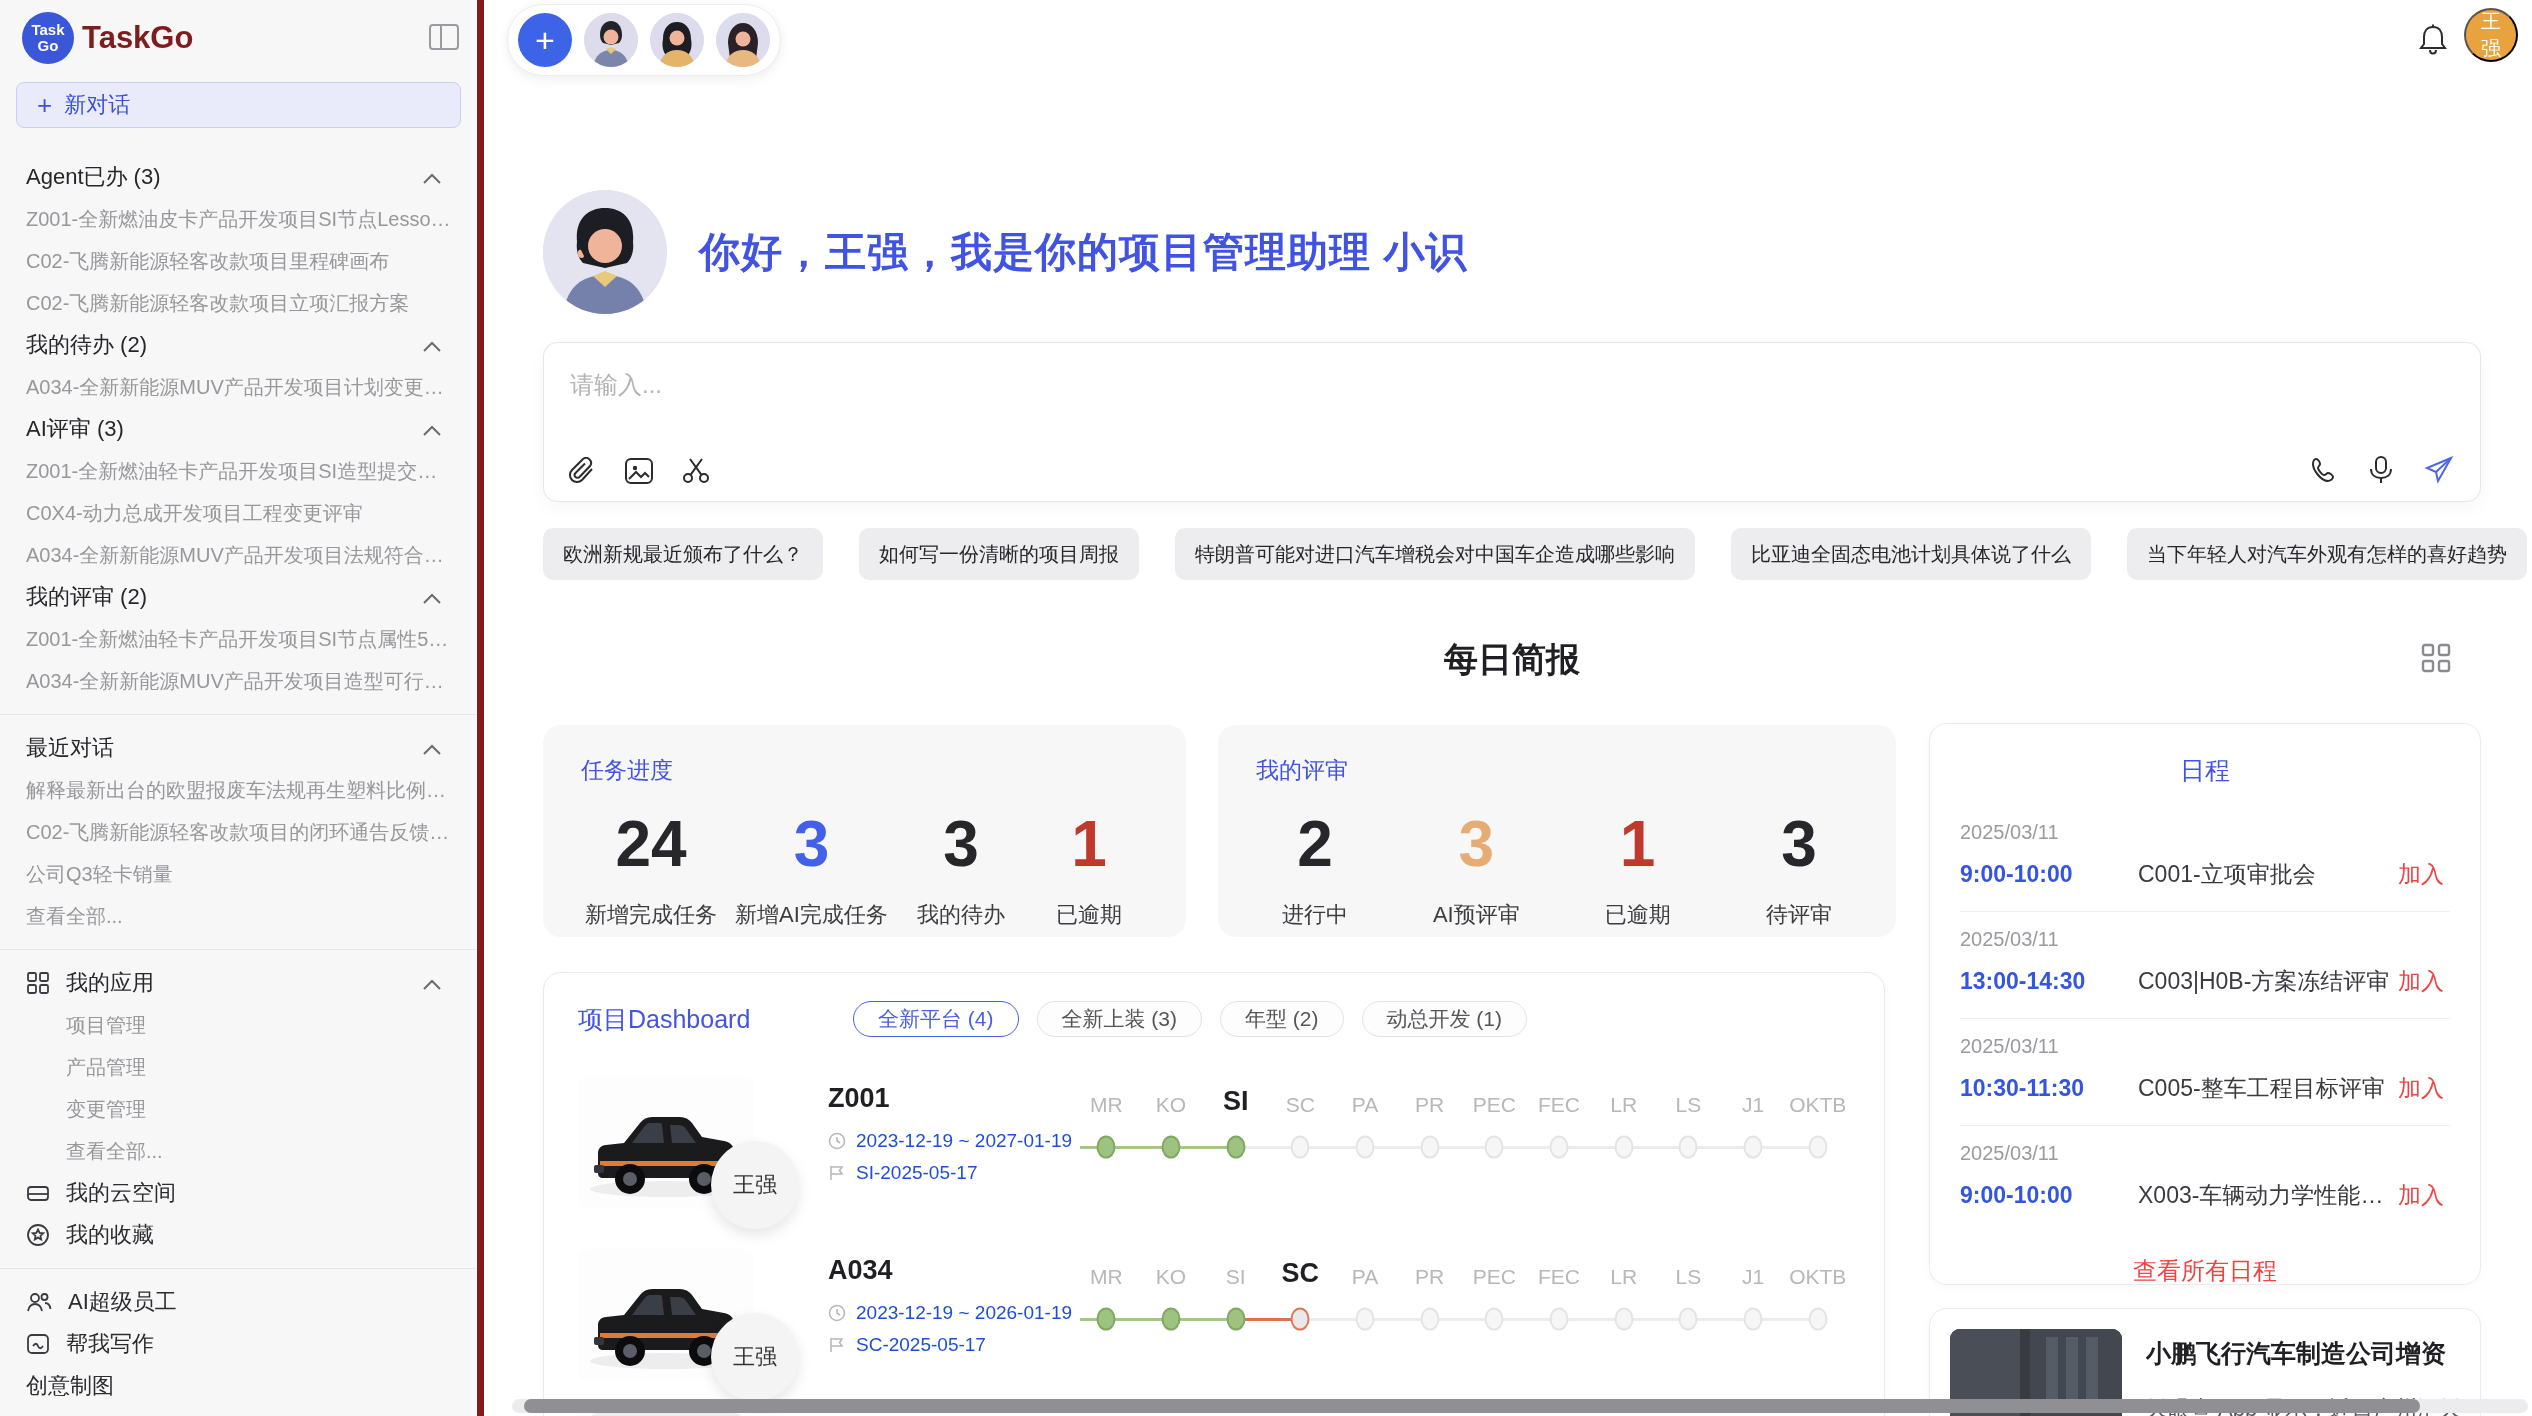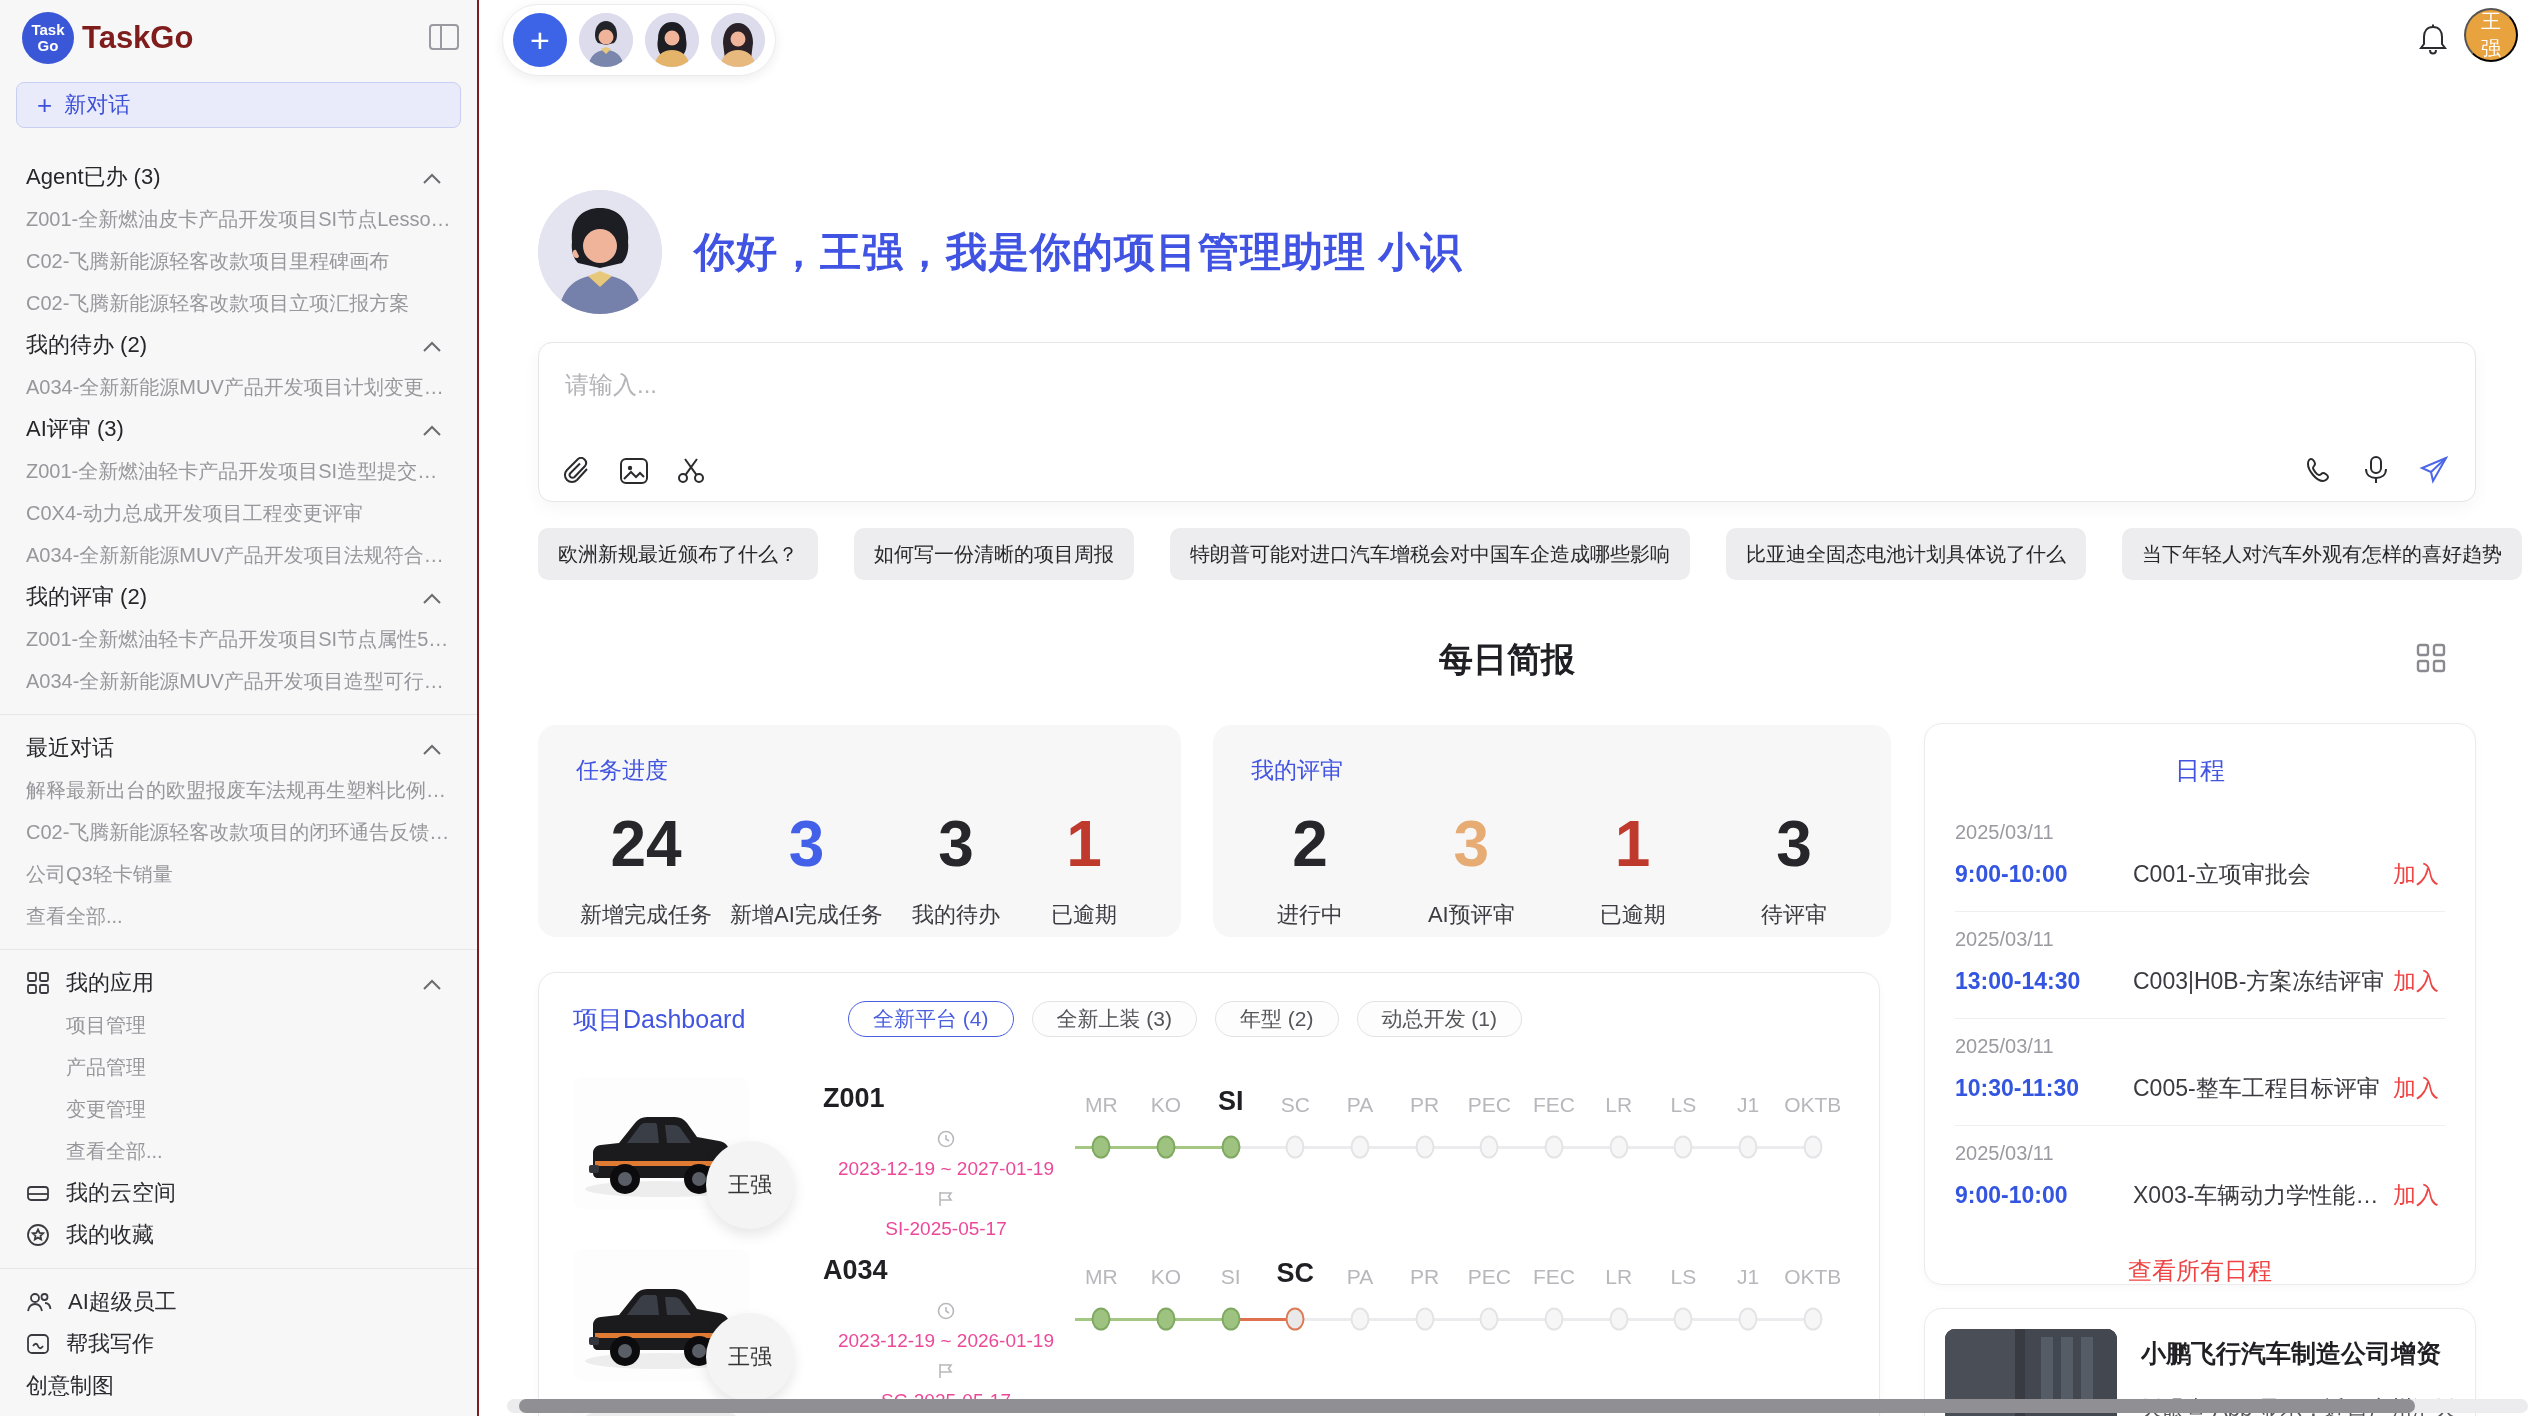--- a/index.html
+++ b/index.html
@@ -1,20 +1,20 @@
 <!DOCTYPE html>
 <html><head>
 <meta charset="utf-8">
 <style>
   html,body{margin:0;padding:0;background:#fff;}
   body{font-family:"Liberation Sans","DejaVu Sans",sans-serif;color:#26262b;}
   .app{width:2532px;height:1416px;display:flex;overflow:hidden;position:relative;background:#fff;}
 
   
-  .sidebar{width:477px;flex-shrink:0;background:#f7f7f8;border-right:2px solid #7f1d1d;overflow:hidden;position:relative;}
+  .sidebar{width:477px;flex-shrink:0;background:#f7f7f8;border-right:7px solid #7f1d1d;overflow:hidden;position:relative;}
   .side-head{display:flex;align-items:center;padding:12px 14px 0 22px;}
   .logo-badge{width:52px;height:52px;border-radius:50%;background:#3a57d8;color:#fff;display:flex;flex-direction:column;align-items:center;justify-content:center;font-size:15px;line-height:16px;font-weight:bold;}
   .app-title{font-size:31px;font-weight:700;color:#7f1d1d;margin-left:8px;flex:1;}
   .collapse-btn{background:none;border:none;cursor:pointer;padding:4px;}
   .new-chat{margin:18px 16px 0 16px;width:445px;height:46px;border:1px solid #c9cff2;background:#e9ebfa;border-radius:8px;display:flex;align-items:center;padding:0 20px;color:#3c50d8;font-size:22px;cursor:pointer;box-sizing:border-box;}
   .new-chat .plus{font-size:26px;margin-right:12px;font-weight:400;}
   #side-groups{padding:28px 26px 0 26px;}
   .side-section-header{height:42px;display:flex;align-items:center;color:#26262b;font-size:22px;cursor:pointer;}
   .side-section-header .caret{margin-left:auto;margin-right:10px;}
   .side-item{height:42px;line-height:42px;color:#97979c;font-size:20px;white-space:nowrap;overflow:hidden;text-overflow:ellipsis;cursor:pointer;}
@@ -66,21 +66,21 @@
   .dash-title{color:#4255e0;font-size:25px;width:275px;}
   .tabs{display:flex;gap:18px;}
   .tab{height:36px;border-radius:24px;border:1px solid #e2e2e5;background:#fdfdfd;color:#55555a;font-size:21px;padding:0 24px;display:flex;align-items:center;cursor:pointer;font-family:inherit;}
   .tab.active{border-color:#4a5fe0;color:#4a5fe0;background:#fff;}
   .project-row{display:flex;align-items:flex-start;margin-top:40px;height:132px;}
   .project-row.partial{margin-top:24px;}
   .proj-img{width:176px;height:132px;border-radius:10px;position:relative;background:#fdfdfd;flex-shrink:0;}
   .owner-badge{position:absolute;left:133px;bottom:-20px;width:88px;height:88px;border-radius:50%;background:#f4f4f5;box-shadow:0 6px 14px rgba(0,0,0,.10);display:flex;align-items:center;justify-content:center;font-size:22px;color:#333;}
   .proj-info{margin-left:74px;width:246px;flex-shrink:0;}
   .proj-code{font-size:27px;font-weight:700;color:#202024;margin-top:6px;}
-  .proj-meta{margin-top:16px;display:flex;gap:10px;align-items:center;color:#ec4899;font-size:19px;white-space:nowrap;flex-direction:column;}
+  .proj-meta{margin-top:16px;display:flex;gap:10px;align-items:center;color:#1d4ed8;font-size:19px;white-space:nowrap;}
   .proj-meta + .proj-meta{margin-top:10px;}
   .timeline{flex:1;margin-top:6px;}
   .ms-labels{display:flex;align-items:flex-end;height:34px;}
   .ms-label{flex:1;text-align:center;font-size:21px;color:#b7b7bc;}
   .ms-label.current{font-size:27px;color:#1f1f24;font-weight:700;}
   .ms-dots{position:relative;height:44px;margin-top:8px;}
   .seg{position:absolute;top:50%;height:3px;margin-top:-1px;}
   .seg-green{background:#a5c784;} .seg-red{background:#e0714f;} .seg-gray{background:#ececee;}
   .dot{position:absolute;top:50%;width:19px;height:23px;border-radius:50%;transform:translate(-50%,-50%);box-sizing:border-box;}
   .dot-green{background:#9ec27f;border:2px solid #7fa961;}

